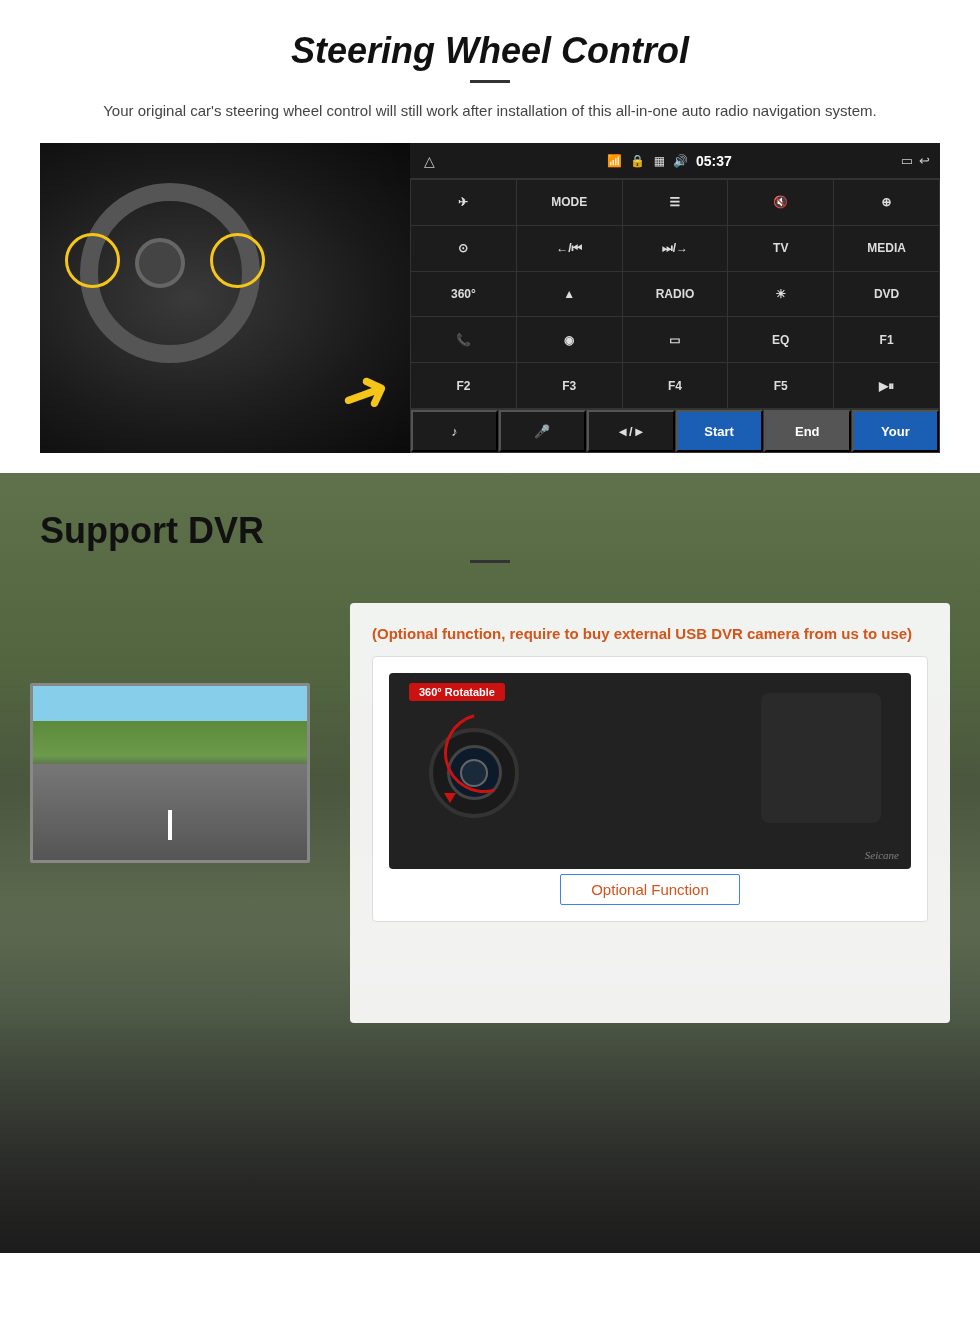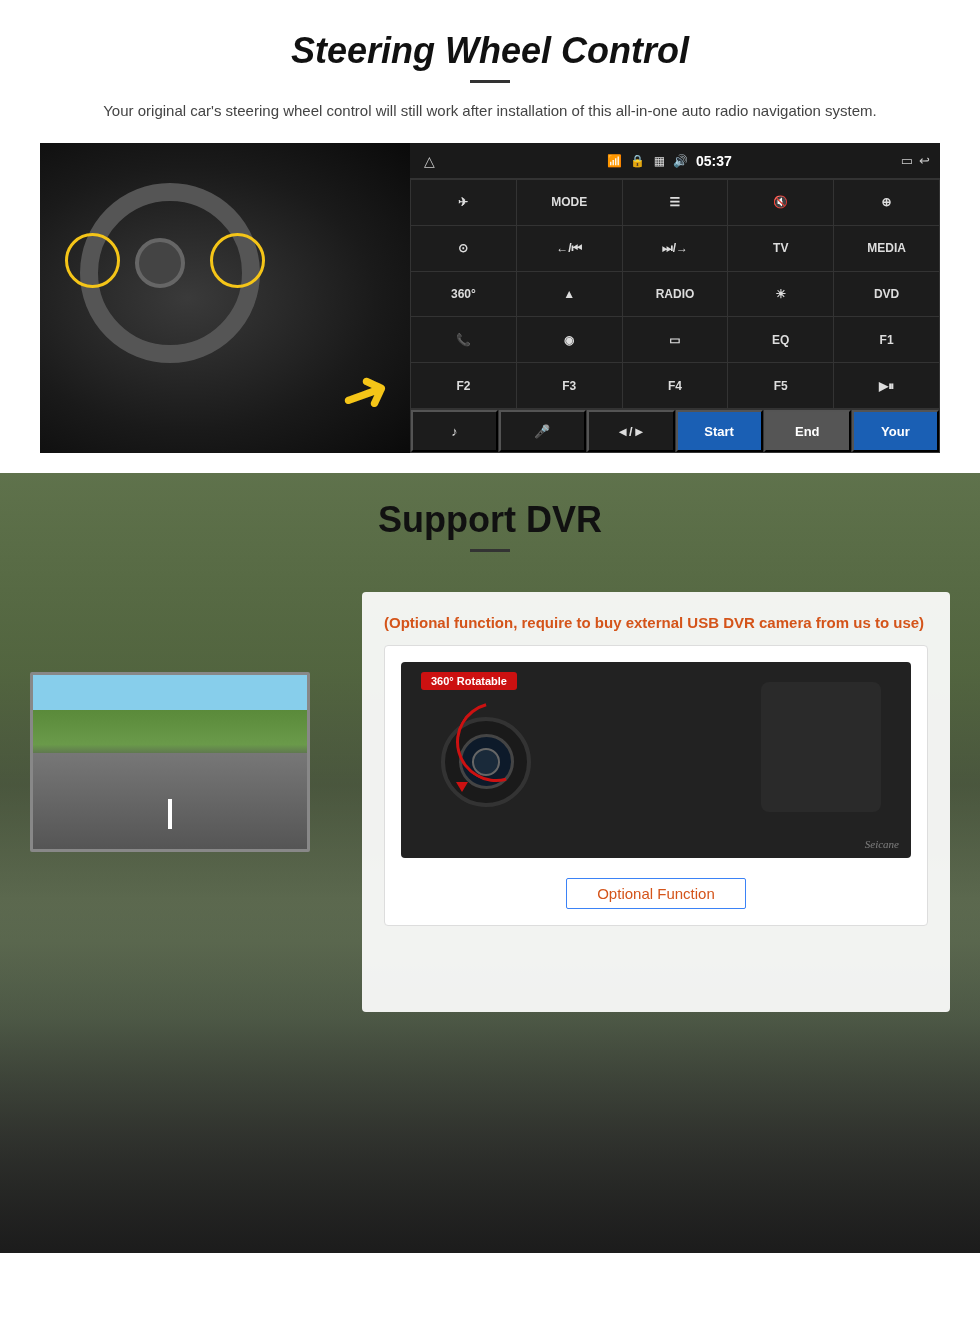--- a/index.html
+++ b/index.html
@@ -240,43 +240,43 @@
           rgba(80,90,70,0.5) 55%,
           rgba(50,60,50,0.4) 70%,
           rgba(30,30,30,0.6) 85%,
           rgba(20,20,20,0.8) 100%);
       z-index: 1;
     }
 
     .section-dvr-content {
       position: relative;
       z-index: 2;
-      padding: 26px 40px 0;
-      text-align: center;
+      padding: 37px 40px 0;
+      text-align: left;
     }
     .dvr-title {
       font-size: 36px;
       font-weight: 900;
       color: #111;
       margin-bottom: 8px;
     }
     .dvr-divider {
       width: 40px;
       height: 3px;
       background: #333;
       margin: 0 auto 0;
     }
 
     
     .dvr-main {
       position: relative;
       z-index: 2;
       display: flex;
       padding: 30px 30px 30px;
-      gap: 32px;
+      gap: 20px;
       align-items: flex-start;
       margin-top: 10px;
     }
 
     
     .dvr-thumb-container {
       width: 300px;
       flex-shrink: 0;
       margin-top: 80px;
     }
@@ -342,21 +342,21 @@
     .camera-visual {
       width: 100%;
       height: 196px;
       background: #222;
       border-radius: 4px;
       position: relative;
       display: flex;
       align-items: center;
       justify-content: center;
       overflow: hidden;
-      margin-bottom: 20px;
+      margin-bottom: 5px;
     }
     .camera-body {
       width: 120px;
       height: 130px;
       background: #2a2a2a;
       border-radius: 8px;
       position: absolute;
       right: 30px;
       top: 20px;
     }

